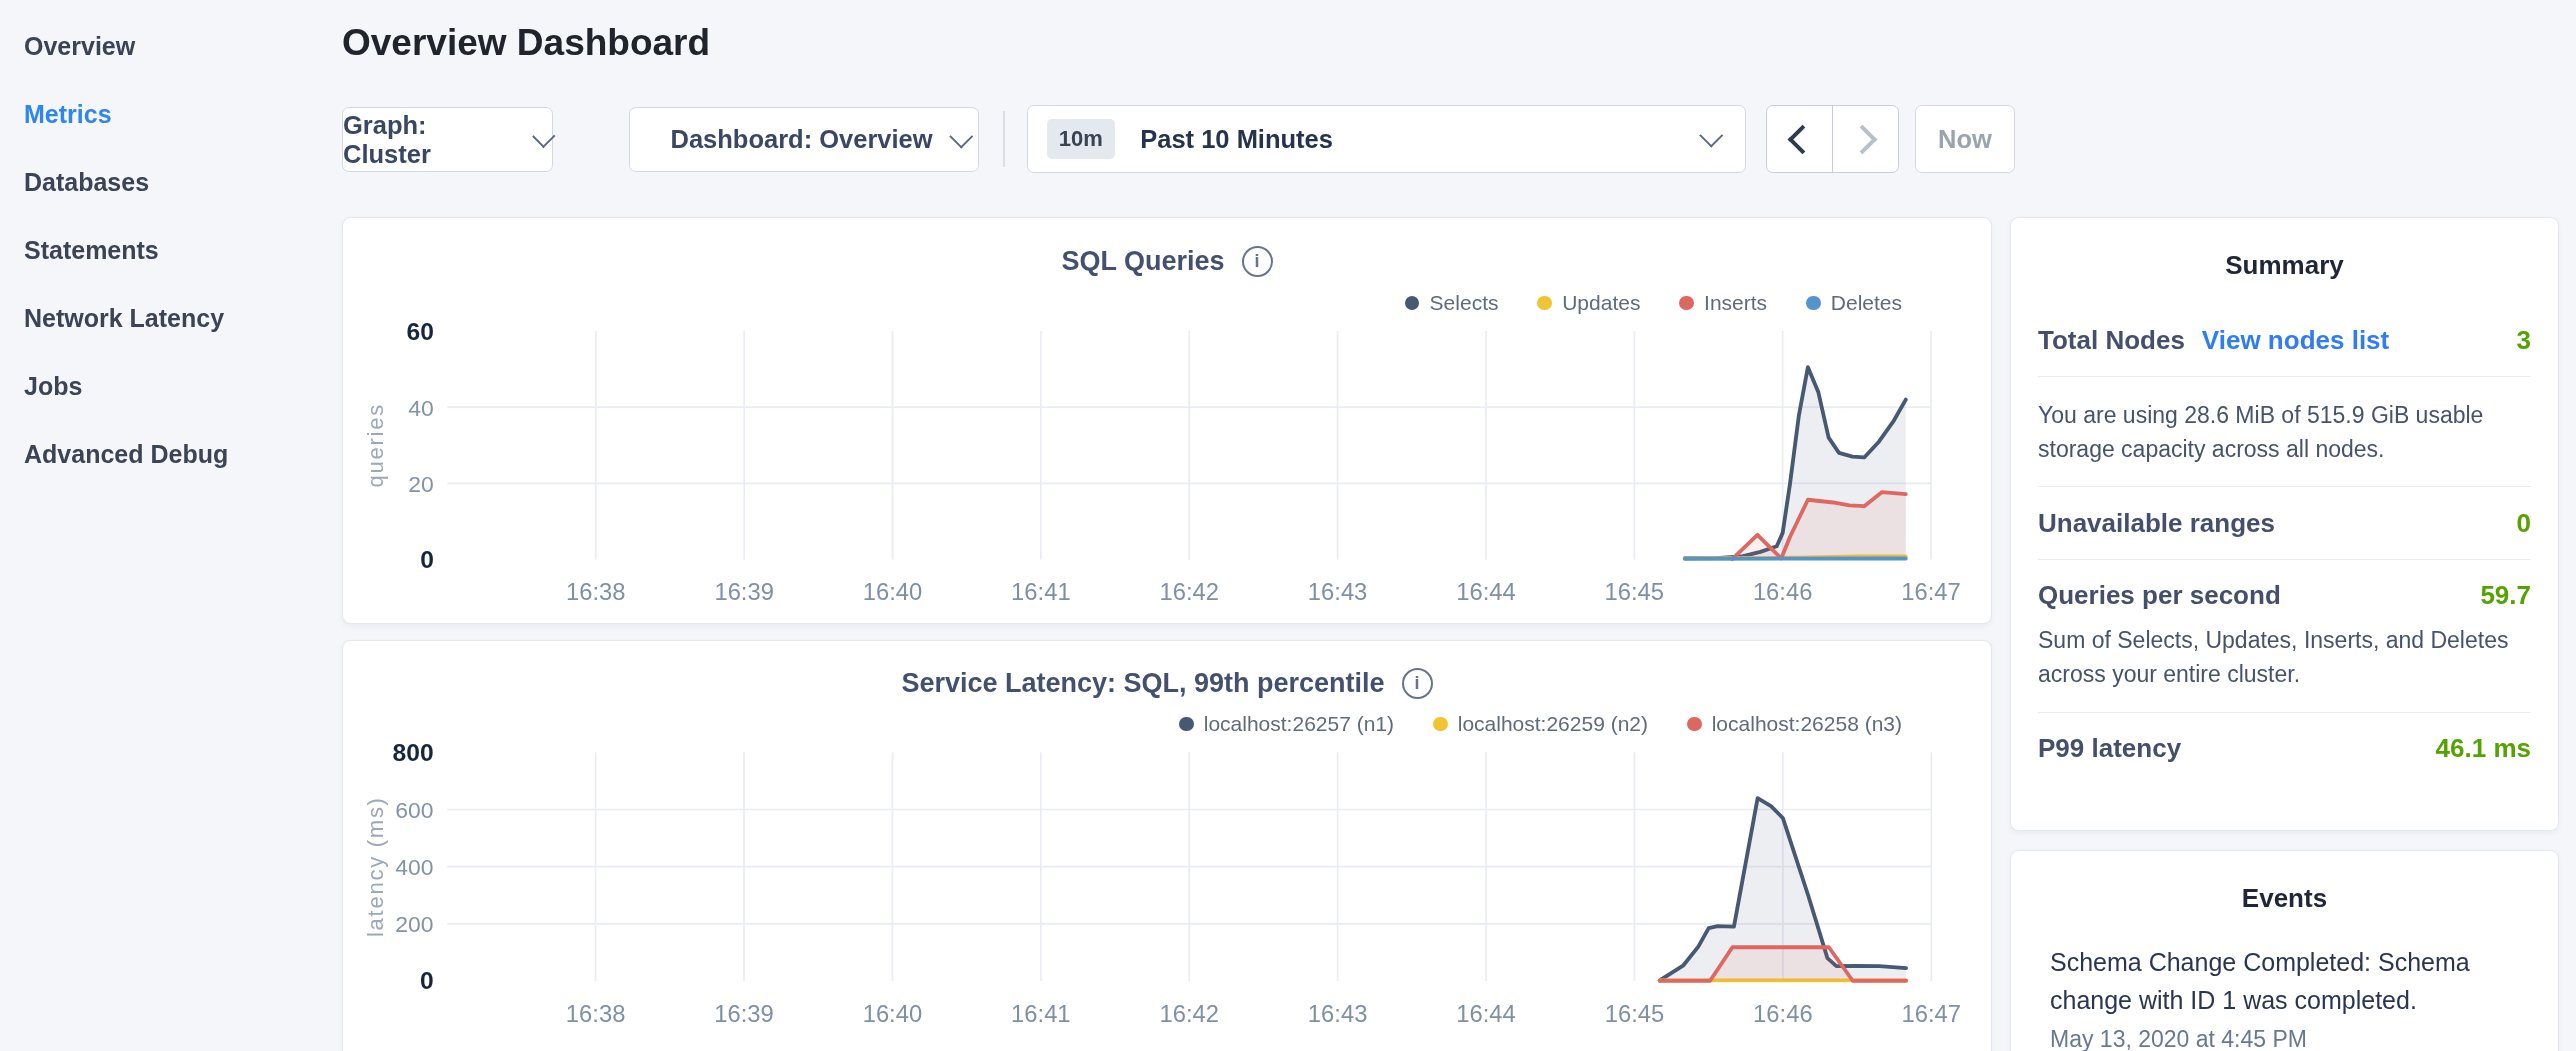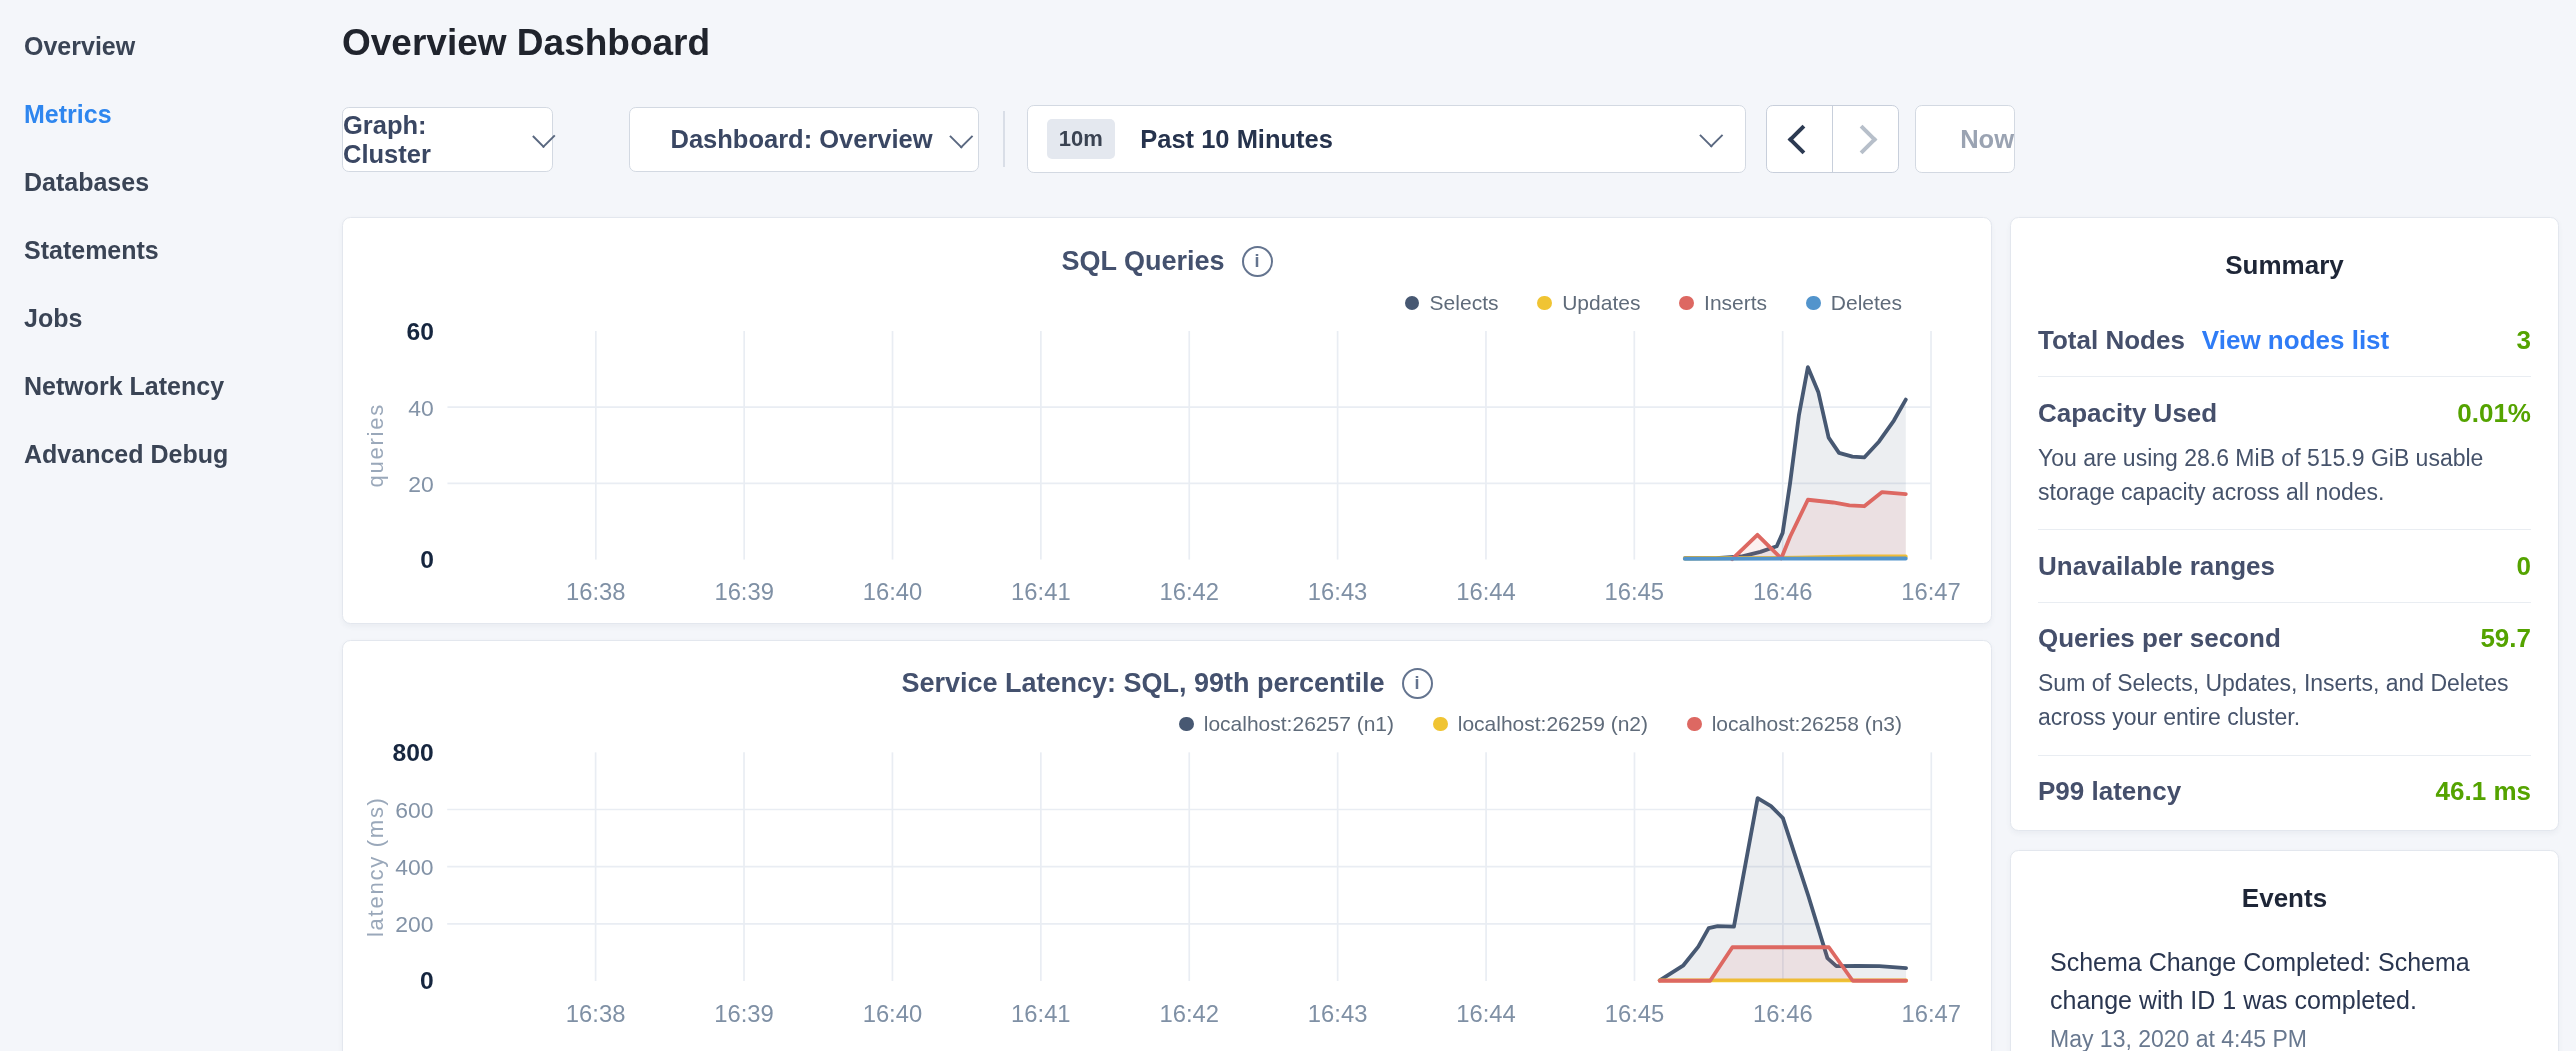--- a/index.html
+++ b/index.html
@@ -29,21 +29,21 @@
     transform:rotate(45deg);margin-top:-6.8px;}
   .timebox .chev-down{margin-left:auto;margin-right:25.5px;}
   .arrow-group{position:absolute;left:1766px;top:105px;width:133px;height:68px;background:#fff;
     border:1.7px solid #c8cfdb;border-radius:6.8px;display:flex;box-sizing:border-box;}
   .arrow-cell{flex:1;display:flex;align-items:center;justify-content:center;cursor:pointer;}
   .arrow-cell:first-child{border-right:1.7px solid #c8cfdb;}
   .chev-left{width:17px;height:17px;border-left:4.3px solid #2c3a52;border-bottom:4.3px solid #2c3a52;
     transform:rotate(45deg);margin-left:6.8px;}
   .chev-right{width:17px;height:17px;border-right:4.3px solid #b7bfca;border-top:4.3px solid #b7bfca;
     transform:rotate(45deg);margin-right:6.8px;}
-  .now-btn{left:1915px;top:105px;width:100px;height:68px;justify-content:flex-end;color:#9aa3b2;}
+  .now-btn{left:1915px;top:105px;width:100px;height:68px;justify-content:center;color:#9aa3b2;}
   
   .card{position:absolute;background:#fff;border:1.7px solid #e3e7ee;border-radius:8.5px;
     box-shadow:0 2.6px 5.1px rgba(60,70,90,0.05);box-sizing:border-box;}
   .chart-card1{left:342px;top:217px;width:1650px;height:407px;}
   .chart-card2{left:342px;top:640px;width:1650px;height:442px;}
   .chart-title-row{position:absolute;width:100%;display:flex;justify-content:center;align-items:center;gap:17px;}
   .chart-title{font-size:27px;font-weight:700;color:#44516e;}
   .info-icon{width:31px;height:31px;border:2.6px solid #64748f;border-radius:50%;box-sizing:border-box;
     display:flex;align-items:center;justify-content:center;color:#64748f;font-size:18px;font-weight:700;cursor:pointer;}
   .info-icon::after{content:"i";}
@@ -67,22 +67,22 @@
   .event-time{margin-top:6.8px;font-size:23px;color:#68788f;}
 </style>
 </head>
 <body>
 
 <nav class="sidebar" id="sidebar">
     <div class="nav-item">Overview</div>
     <div class="nav-item active">Metrics</div>
     <div class="nav-item">Databases</div>
     <div class="nav-item">Statements</div>
+    <div class="nav-item">Network Latency</div>
     <div class="nav-item">Jobs</div>
-    <div class="nav-item">Network Latency</div>
     <div class="nav-item">Advanced Debug</div>
   </nav>
 
 <h1 class="page-title">Overview Dashboard</h1>
 
 <div class="btn dd1">
   <span>Graph: Cluster</span>
   <span class="chev-down"></span>
 </div>
 <div class="btn dd2">
@@ -232,24 +232,20 @@
     <div class="card-title">Summary</div>
     <div class="srows" id="summary-rows">
         <div class="srow">
           <div class="srow-head">
             <span class="srow-label">Total Nodes</span>
             <span class="srow-link">View nodes list</span>
             <span class="srow-value">3</span>
           </div>
         </div>
         <div class="srow">
-          <div class="srow-head">
-            <span class="srow-label">Capacity Used</span>
-            <span class="srow-value">0.01%</span>
-          </div>
           <div class="srow-desc">You are using 28.6 MiB of 515.9 GiB usable storage capacity across all nodes.</div>
         </div>
         <div class="srow">
           <div class="srow-head">
             <span class="srow-label">Unavailable ranges</span>
             <span class="srow-value">0</span>
           </div>
         </div>
         <div class="srow">
           <div class="srow-head">

